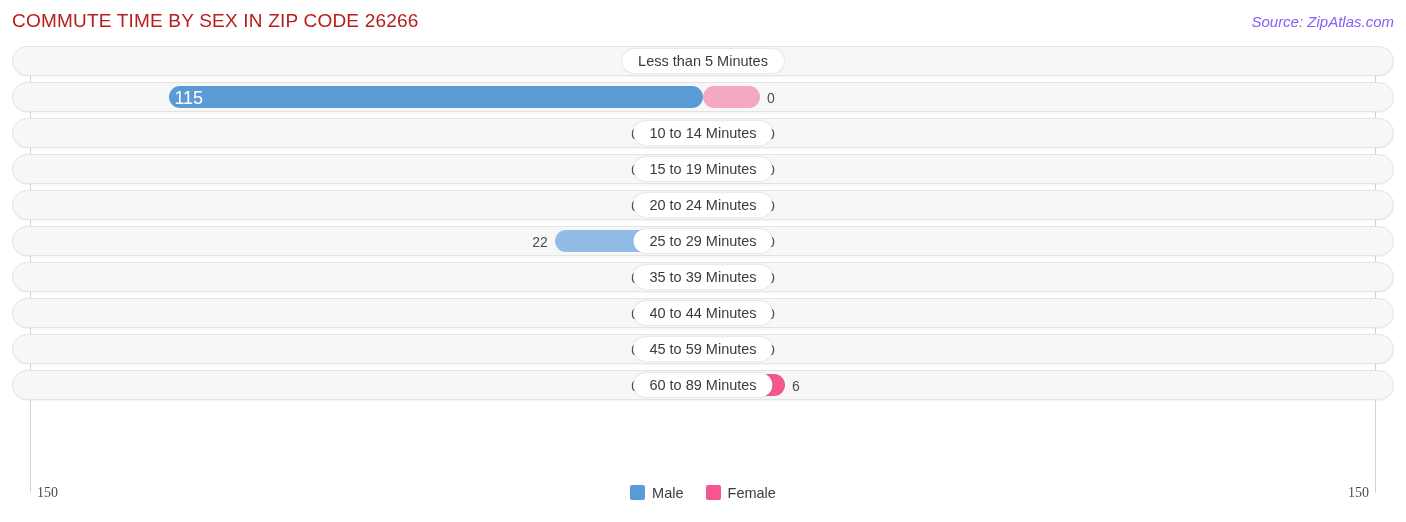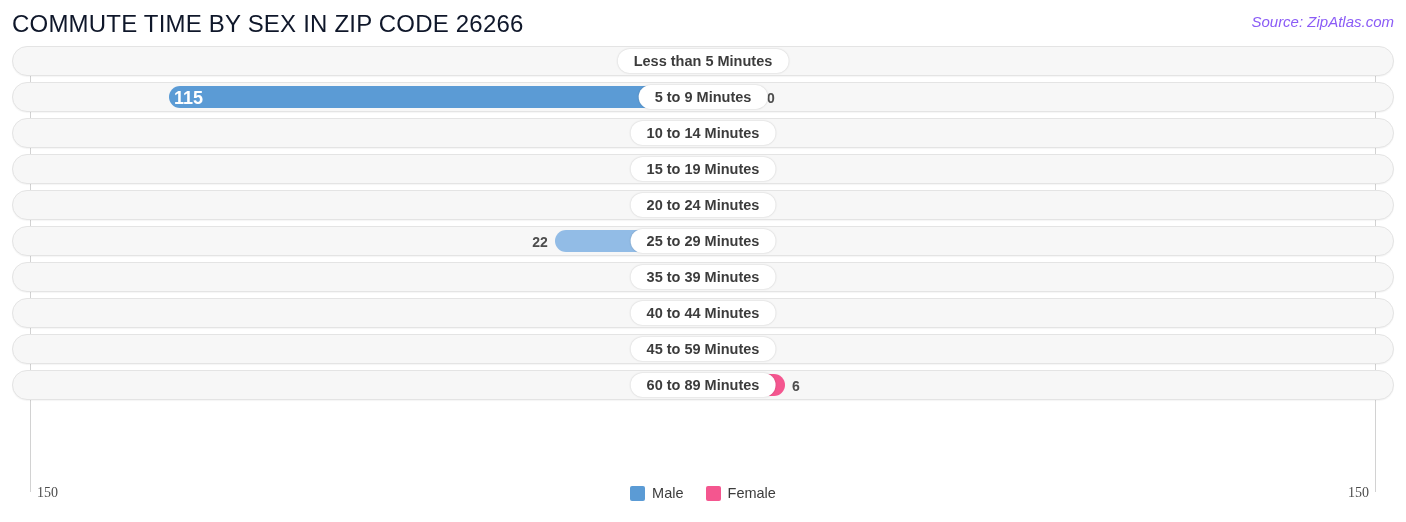--- a/index.html
+++ b/index.html
@@ -17,41 +17,40 @@
 
   
   .header {
     position: absolute;
     top: 0; left: 0; right: 0;
     height: 40px;
   }
   .chart-title {
     position: absolute;
     left: 12px; top: 10px;
-    font-size: 24px;
+    font-size: 19px;
     letter-spacing: .2px;
-    color: #0f172a;
+    color: #b91c1c;
     white-space: nowrap;
   }
   .source-note {
     position: absolute;
     right: 12px; top: 13px;
     font-size: 15px;
     font-style: italic;
     color: #8b5cf6;
     white-space: nowrap;
   }
 
   
   .plot {
     position: absolute;
     left: 0; top: 46px;
     width: 1406px;
     height: 432px;
-    font-weight: bold;
   }
   .axis-line {
     position: absolute;
     top: 0; bottom: -14px;
     width: 1px;
     background: #d2d2d2;
   }
   .axis-line.left  { left: 30px; }
   .axis-line.right { left: 1375px; }
 
@@ -143,21 +142,20 @@
   .legend {
     position: absolute;
     left: 0; right: 0; top: 3px;
     display: flex;
     justify-content: center;
     align-items: center;
     gap: 22px;
   }
   .legend-item {
     display: flex;
-    align-items: center;
     gap: 7px;
     font-size: 14.5px;
     color: #3c3c3c;
   }
   .swatch {
     width: 15px; height: 15px;
     border-radius: 2px;
     display: inline-block;
   }
 </style>
@@ -178,21 +176,20 @@
         <div class="bar female" style="width: 57px;"></div>
         <div class="val male-out" style="right: calc(50% + 64px);">0</div>
         <div class="val female-out" style="left: calc(50% + 64px);">0</div>
         <div class="cat-pill">Less than 5 Minutes</div>
       </div>
       <div class="row">
         <div class="bar male strong" style="width: 533.867px;"></div>
         <div class="bar female" style="width: 57px;"></div>
         <div class="val inside" style="right: calc(50% + 499.867px);">115</div>
         <div class="val female-out" style="left: calc(50% + 64px);">0</div>
-        <div class="cat-pill">5 to 9 Minutes</div>
       </div>
       <div class="row">
         <div class="bar male" style="width: 57px;"></div>
         <div class="bar female" style="width: 57px;"></div>
         <div class="val male-out" style="right: calc(50% + 64px);">0</div>
         <div class="val female-out" style="left: calc(50% + 64px);">0</div>
         <div class="cat-pill">10 to 14 Minutes</div>
       </div>
       <div class="row">
         <div class="bar male" style="width: 57px;"></div>

